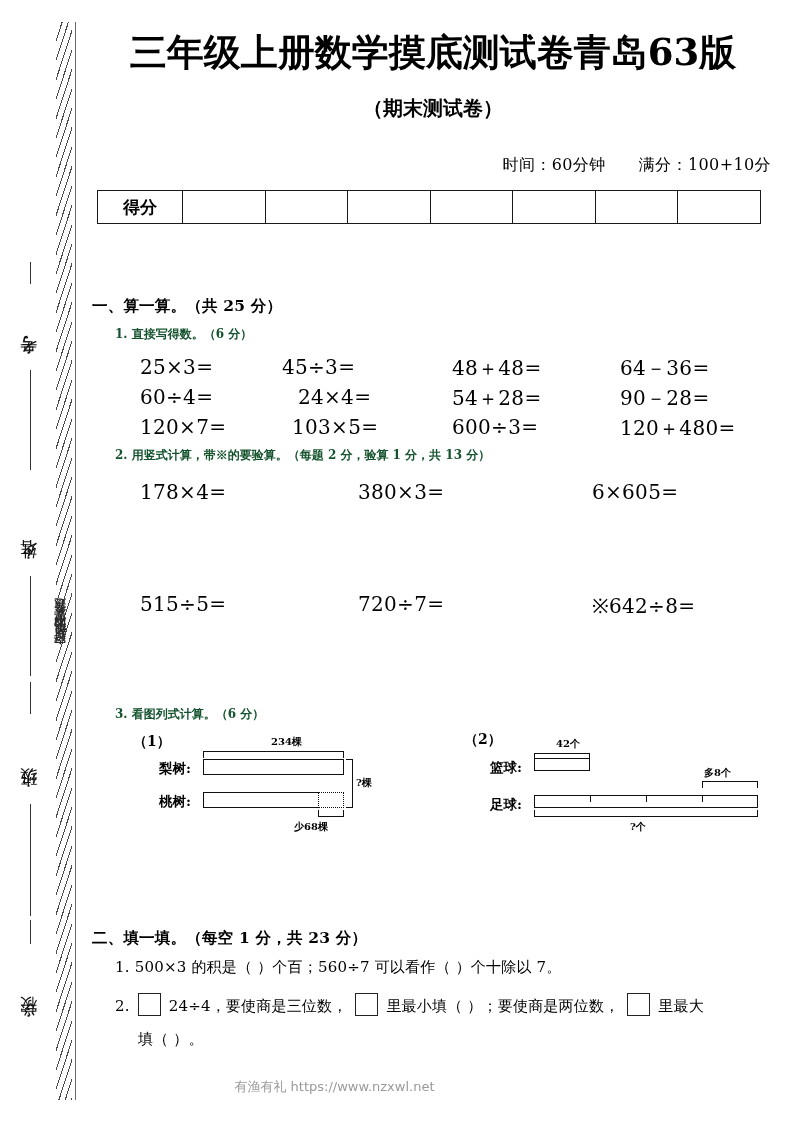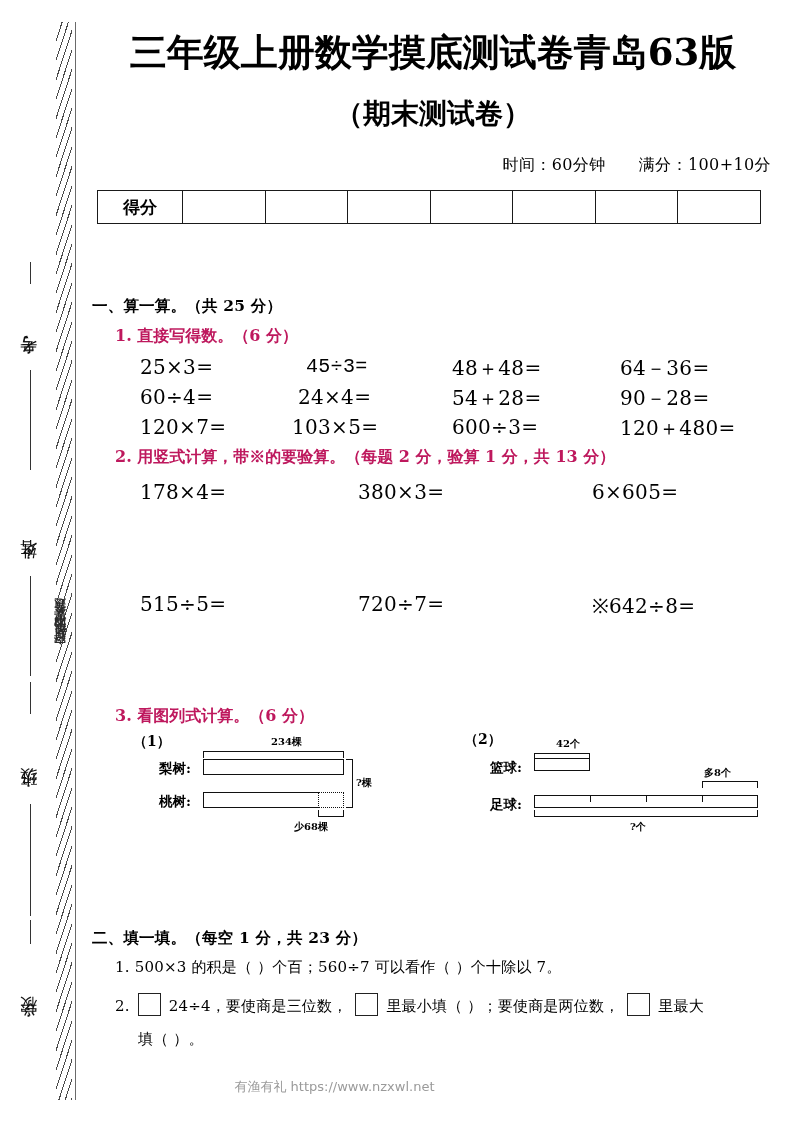--- a/index.html
+++ b/index.html
@@ -83,21 +83,21 @@
     font-weight: bold;
     letter-spacing: 0px;
     color: #000;
     white-space: nowrap;
   }
   .doc-subtitle {
     position: absolute;
     left: 88px; top: 95px;
     width: 690px;
     text-align: center;
-    font-size: 28px;
+    font-size: 20px;
     font-weight: bold;
     color: #000;
     font-family: Liberation Mono, monospace;
   }
   .meta-line {
     position: absolute;
     right: 22px; top: 155px;
     font-size: 16px;
     color: #000;
     letter-spacing: 0.4px;
@@ -126,23 +126,23 @@
   .sec-head {
     position: absolute;
     font-size: 15.5px;
     font-weight: bold;
     color: #000;
     letter-spacing: 0.2px;
     white-space: nowrap;
   }
   .q-head {
     position: absolute;
-    font-size: 16px;
-    font-weight: bold;
-    color: #be185d;
+    font-size: 12px;
+    font-weight: bold;
+    color: #14532d;
     white-space: nowrap;
   }
   .expr {
     position: absolute;
     font-size: 20px;
     color: #000;
     white-space: nowrap;
     letter-spacing: 0.3px;
   }
   .fill-line {
@@ -285,21 +285,21 @@
       <td></td>
     </tr>
   </tbody>
     </table>
 
   <div class="sec-head" style="left:92px; top:296px;">一、算一算。（共 25 分）</div>
 
   <div class="q-head" style="left:115px; top:326px;">1. 直接写得数。（6 分）</div>
 
   <div class="expr" style="left:140px; top:355px;">25×3=</div>
-  <div class="expr" style="left:306px; top:355px;font-family:Liberation Mono, monospace;">45÷3=</div>
+  <div class="expr" style="left:282px; top:355px;">45÷3=</div>
   <div class="expr" style="left:452px; top:355px;">48＋48=</div>
   <div class="expr" style="left:620px; top:355px;">64－36=</div>
 
   <div class="expr" style="left:140px; top:385px;">60÷4=</div>
   <div class="expr" style="left:298px; top:385px;">24×4=</div>
   <div class="expr" style="left:452px; top:385px;">54＋28=</div>
   <div class="expr" style="left:620px; top:385px;">90－28=</div>
 
   <div class="expr" style="left:140px; top:415px;">120×7=</div>
   <div class="expr" style="left:292px; top:415px;">103×5=</div>

